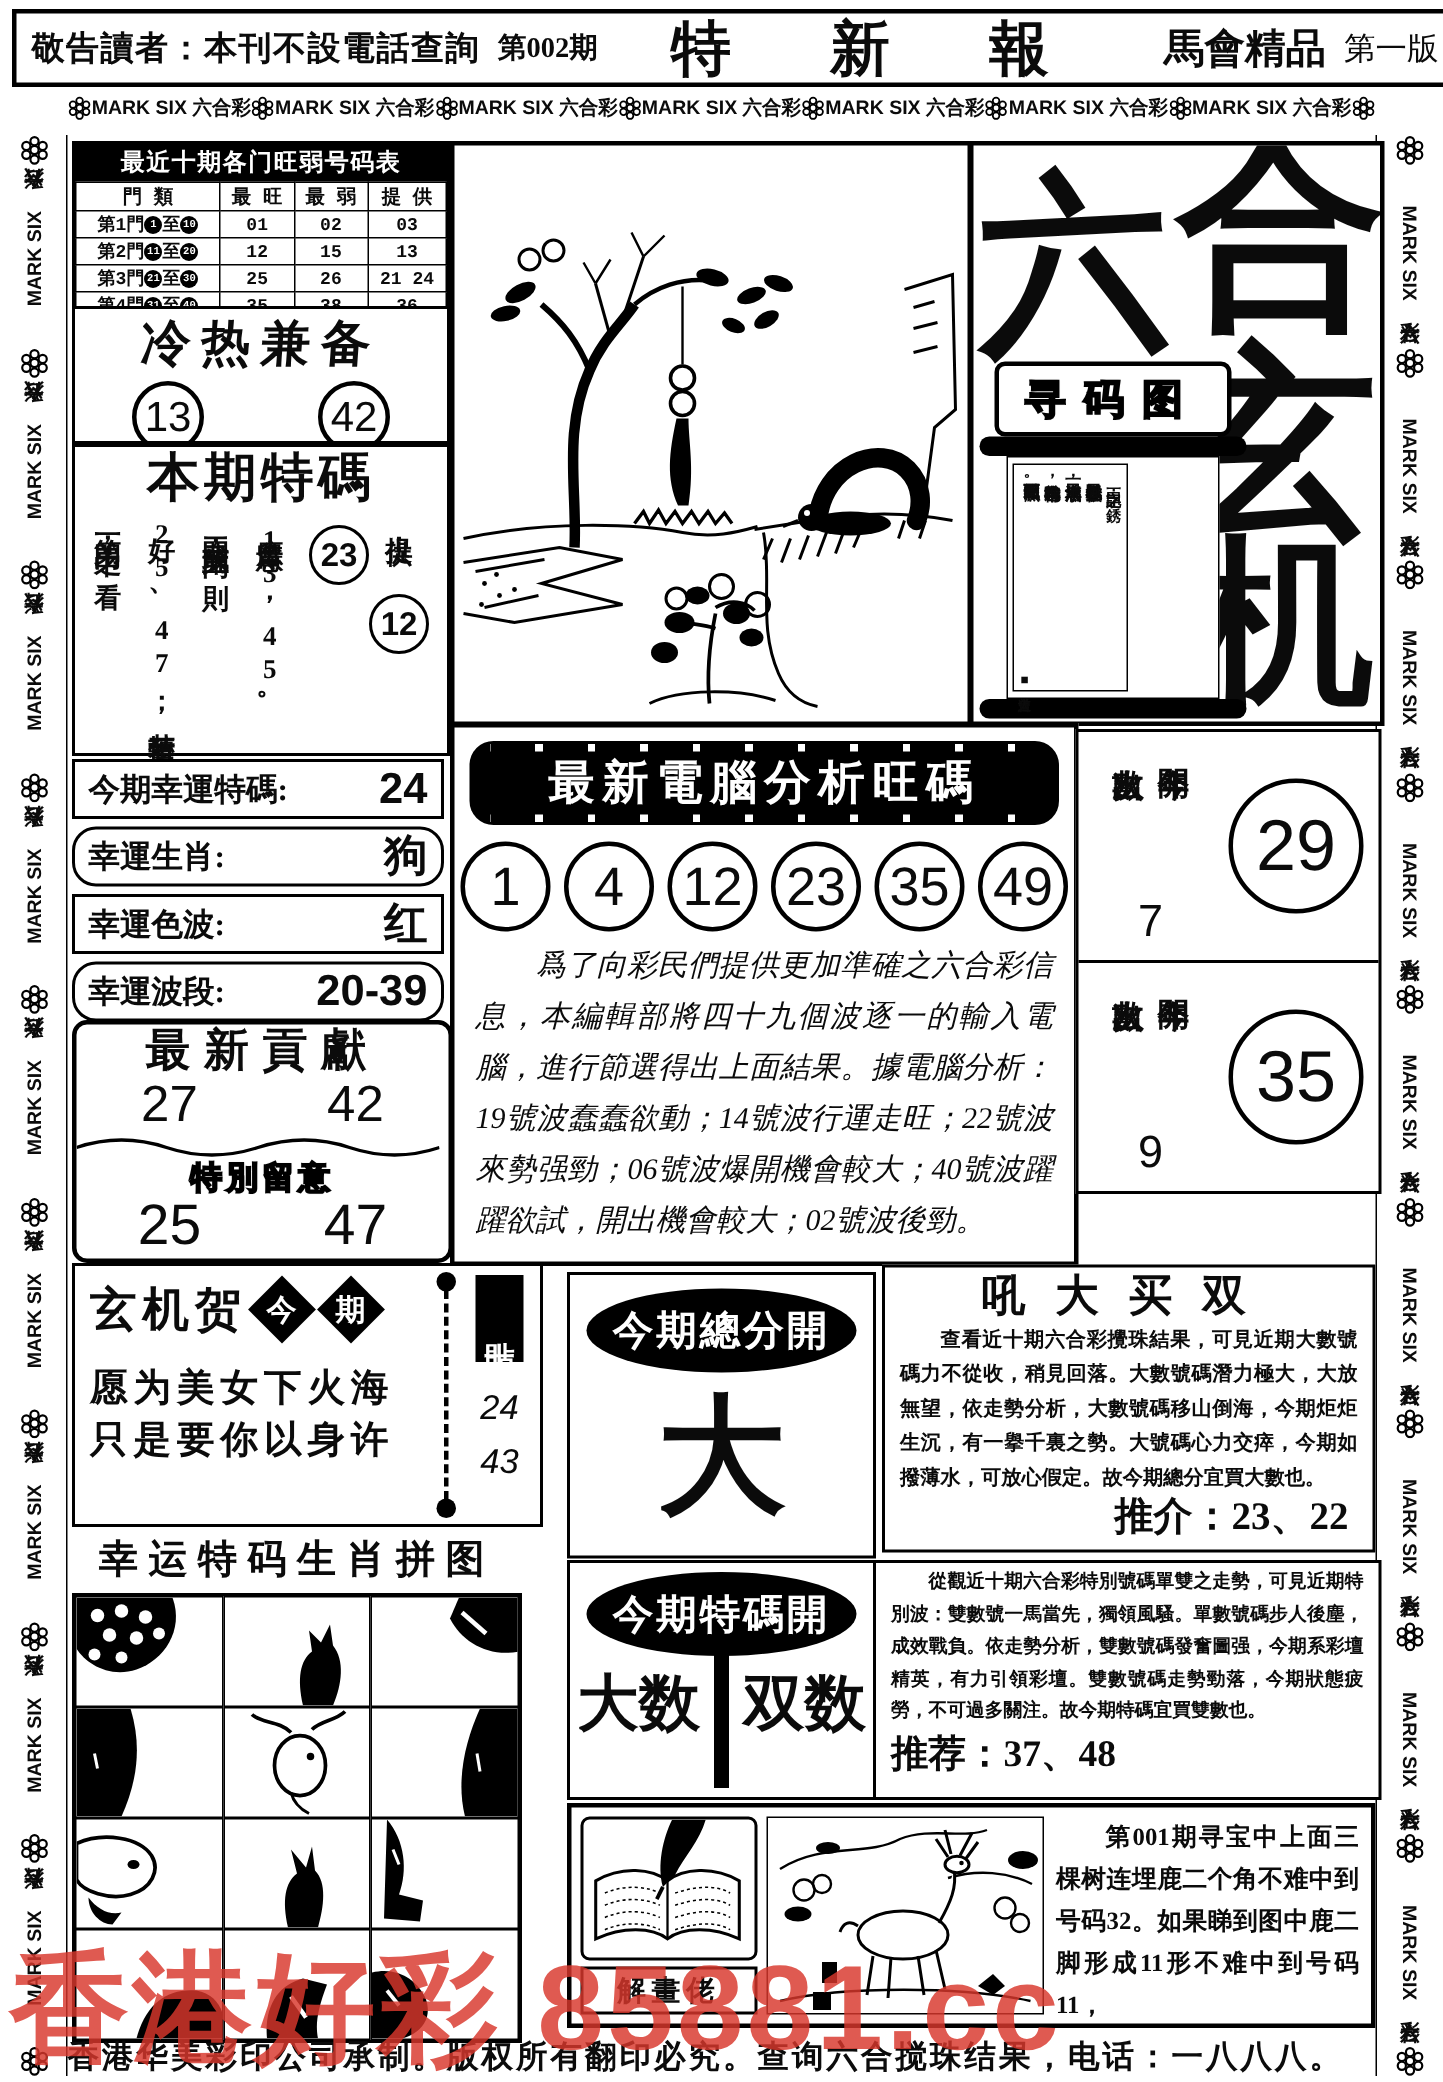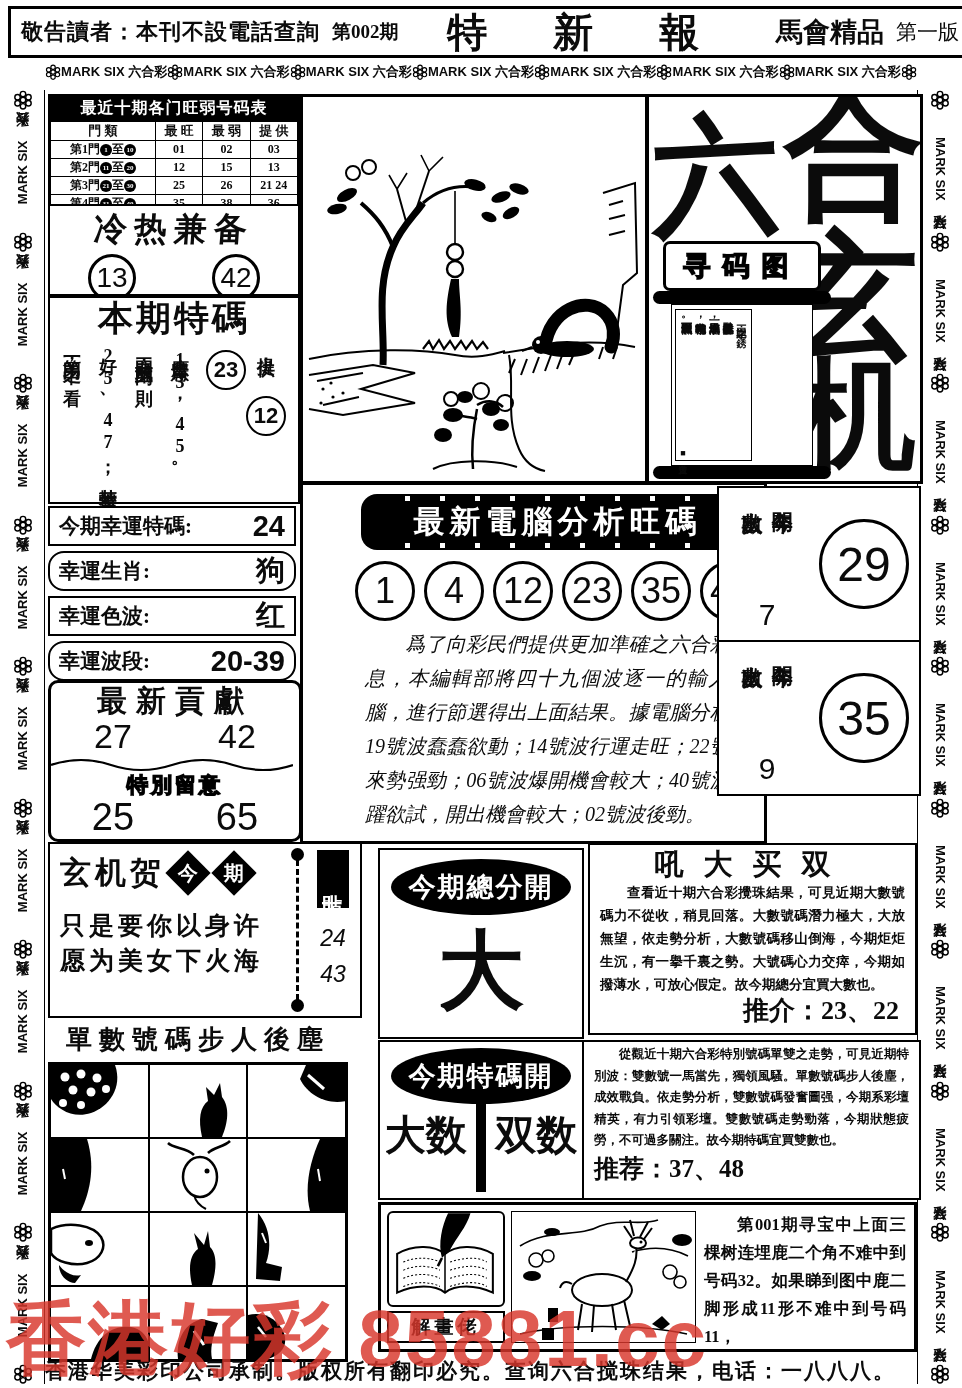--- a/index.html
+++ b/index.html
@@ -21,21 +21,21 @@
   #strip-top{left:45px;top:57px;width:872px;height:30px;display:flex;align-items:center;justify-content:space-between;}
   #strip-left{left:1px;top:90px;width:43px;height:1294px;display:flex;flex-direction:column;align-items:center;justify-content:space-between;border-right:1.5px solid #000;}
   #strip-right{right:1px;top:90px;width:43px;height:1294px;display:flex;flex-direction:column;align-items:center;justify-content:space-between;border-left:1.5px solid #000;}
   .strip-label{font-family:"Liberation Sans","DejaVu Sans",sans-serif;font-size:13px;font-weight:bold;white-space:nowrap;}
   .strip-label.v{writing-mode:vertical-rl;transform:rotate(180deg);}
   .strip-label.v2{writing-mode:vertical-rl;}
 
   
   #hot-table{left:48px;top:94px;width:248px;border:2.5px solid #000;background:#fff;}
   .ht-title{background:#000;color:#fff;font-weight:bold;font-size:16px;text-align:center;padding:2px 0;letter-spacing:1px;}
-  #hot-table table{width:100%;border-collapse:collapse;font-family:Liberation Serif, serif;}
+  #hot-table table{width:100%;border-collapse:collapse;font-family:Liberation Mono, monospace;}
   #hot-table th,#hot-table td{border:1px solid #000;font-size:12px;text-align:center;padding:0;height:15px;font-weight:bold;}
   #hot-table th{font-size:13px;}
   .gatecell{white-space:nowrap;}
   .bc{display:inline-block;width:12px;height:12px;border-radius:50%;background:#000;color:#fff;
       font-size:7px;line-height:12px;text-align:center;font-weight:bold;vertical-align:middle;}
 
   
   #cold-hot{left:48px;top:204px;width:248px;height:88px;border:2.5px solid #000;text-align:center;background:#fff;}
   .ch-title{font-size:33px;font-weight:bold;letter-spacing:7px;margin-top:1px;transform:skewX(-4deg);}
   .ch-nums{display:flex;justify-content:space-around;margin-top:2px;}
@@ -107,21 +107,21 @@
   #scroll-body{position:absolute;left:8px;top:194px;width:170px;height:182px;}
   .roller{height:13px;background:#000;border-radius:7px;margin:0 -4px;}
   .scroll-paper{border:1px solid #000;margin:0 14px;height:152px;padding:4px 3px;background:#fff;}
   .scroll-inner{border:1px solid #000;height:100%;padding:4px 3px;writing-mode:vertical-rl;text-orientation:upright;
       font-size:11px;line-height:1.12;font-weight:600;position:relative;box-sizing:border-box;}
   .scroll-col{margin:0 1.5px;}
   .scroll-col.first{padding-top:6px;font-size:10px;}
   .scroll-sign{position:absolute;left:2px;bottom:2px;writing-mode:vertical-rl;font-size:9px;letter-spacing:0;}
 
   
-  #computer{left:300px;top:482px;width:413px;height:356px;border:3px solid #000;background:#fff;padding-left:48px;}
+  #computer{left:300px;top:482px;width:413px;height:356px;border:3px solid #000;background:#fff;}
   .comp-header{margin:9px 10px 0 10px;background:#000;border-radius:16px;color:#fff;text-align:center;
       font-size:31px;font-weight:bold;letter-spacing:5px;padding:7px 0;position:relative;}
   .comp-header::before,.comp-header::after{content:"";position:absolute;left:14px;right:14px;height:5px;
       background:repeating-linear-gradient(90deg,transparent 0 30px,#fff 30px 35px);}
   .comp-header::before{top:2px;} .comp-header::after{bottom:2px;}
   .comp-nums{display:flex;justify-content:center;gap:9px;margin:11px 0 4px 0;}
   .circle56{width:54px;height:54px;border:3px solid #000;border-radius:50%;font-size:36px;display:flex;
       align-items:center;justify-content:center;font-family:"Liberation Sans",sans-serif;}
   .comp-para{padding:2px 14px;font-size:20px;line-height:34px;text-align:justify;text-indent:2em;font-weight:500;font-style:italic;}
 
@@ -613,56 +613,56 @@
   <div class="co-nums">
     <span>27</span>
     <span>42</span>
   </div>
   <svg width="242" height="20" viewBox="0 0 242 20">
     <path d="M0,12 Q30,2 60,12 T121,12 T182,12 T242,12" fill="none" stroke="#000" stroke-width="2.2"></path>
   </svg>
   <div class="co-note">特別留意</div>
   <div class="co-nums2">
     <span>25</span>
-    <span>65</span>
+    <span>47</span>
   </div>
 </div>
 
 <div id="mystery" class="abs">
   <div class="my-main">
     <div class="my-title">
       <span class="my-ttext">玄机贺</span>
       <span class="diamond">
           <span>今</span>
         </span>
       <span class="diamond">
           <span>期</span>
         </span>
     </div>
     <div class="my-poem">
+      <div>愿为美女下火海</div>
       <div>只是要你以身许</div>
-      <div>愿为美女下火海</div>
     </div>
   </div>
   <div class="my-sep">
     <span class="dot t"></span>
       <span class="line"></span>
       <span class="dot b"></span>
   </div>
   <div class="my-right">
     <div class="tip-tag">貼士</div>
     <div class="tip-nums">
       <div>24</div>
       <div>43</div>
     </div>
   </div>
 </div>
 
 <div id="puzzle" class="abs">
-  <div class="pz-title">單數號碼步人後塵</div>
+  <div class="pz-title">幸运特码生肖拼图</div>
   <div class="pz-grid">
     <div class="pz-cell">
         <svg width="98" height="72" viewBox="0 0 98 72">
           <path d="M0,0 H64 C72,22 58,42 40,48 C22,54 6,44 0,34 Z" fill="#000"></path>
           <g fill="#fff">
             <circle cx="14" cy="12" r="4.5"></circle>
             <circle cx="30" cy="9" r="4.5"></circle>
             <circle cx="46" cy="13" r="4.5"></circle>
             <circle cx="22" cy="25" r="4.5"></circle>
             <circle cx="40" cy="27" r="4.5"></circle>

